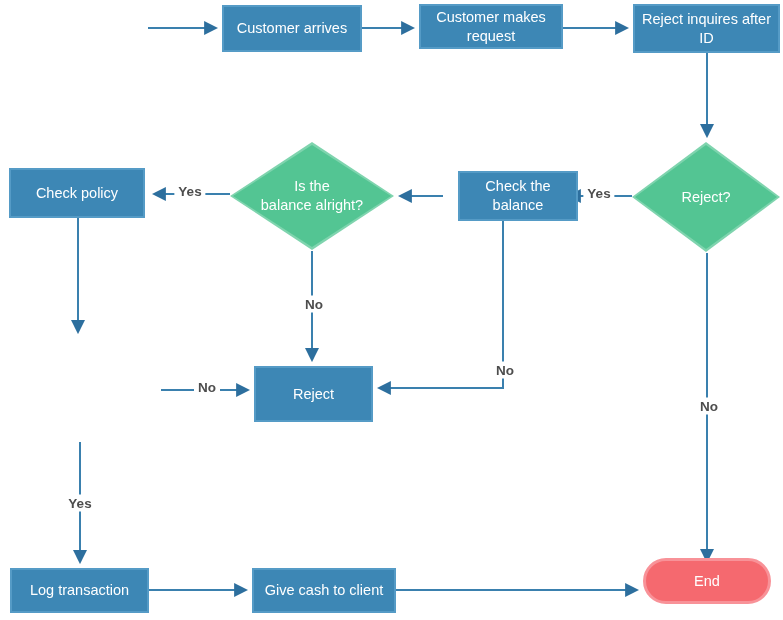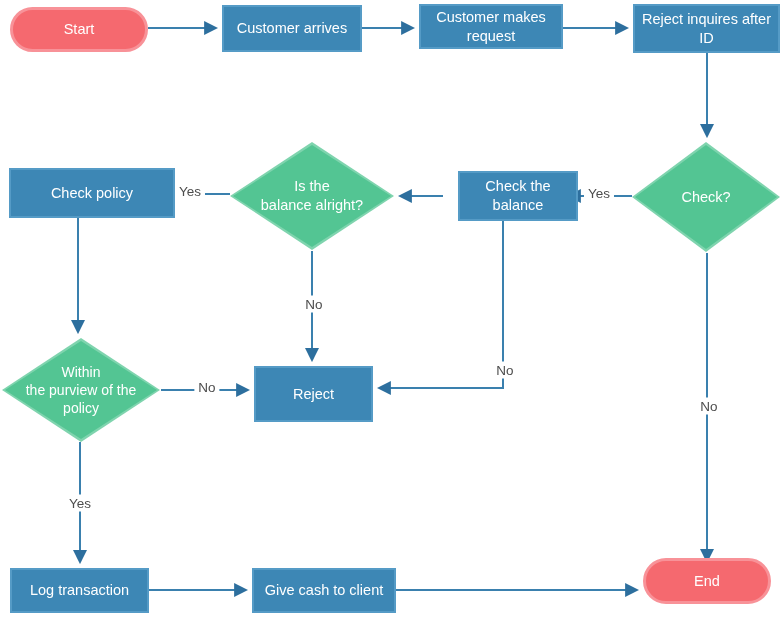--- a/index.html
+++ b/index.html
@@ -34,21 +34,21 @@
     position:absolute;display:block;
     clip-path:polygon(50% 0,100% 50%,50% 100%,0 50%);
   }
   .d-bg{inset:0;background:var(--decision-border,#7fd4ae);}
   .d-fg{inset:3px;background:var(--decision-fill,#53c593);}
 
   .elabel{
     position:absolute;transform:translate(-50%,-50%);
     color:var(--label-text,#4d4d4d);
     background:var(--canvas-bg,#ffffff);
-    font-size:13.5px;font-weight:400;
+    font-size:13.5px;font-weight:700;
     padding:1px 4px;z-index:3;white-space:nowrap;
   }
 </style>
 </head>
 <body>
 
 <div id="canvas">
 
   <svg id="wires">
     <defs>
@@ -66,67 +66,57 @@
     <line class="wire" x1="78" y1="218" x2="78" y2="332" marker-end="url(#arrow)"></line>
     <line class="wire" x1="161" y1="390" x2="248" y2="390" marker-end="url(#arrow)"></line>
     <line class="wire" x1="312" y1="251" x2="312" y2="360" marker-end="url(#arrow)"></line>
     <polyline class="wire" points="503,221 503,388 379,388" marker-end="url(#arrow)"></polyline>
     <line class="wire" x1="80" y1="442" x2="80" y2="562" marker-end="url(#arrow)"></line>
     <line class="wire" x1="707" y1="253" x2="707" y2="561" marker-end="url(#arrow)"></line>
     <line class="wire" x1="149" y1="590" x2="246" y2="590" marker-end="url(#arrow)"></line>
     <line class="wire" x1="388" y1="590" x2="637" y2="590" marker-end="url(#arrow)"></line>
   </svg>
 
-  <div class="node terminator" style="left:10px;top:7px;width:138px;height:45px">
-    <span class="txt">Start</span>
-  </div>
 
   <div class="node process" style="left:222px;top:5px;width:140px;height:47px">
     <span class="txt">Customer arrives</span>
   </div>
 
   <div class="node process" style="left:419px;top:4px;width:144px;height:45px">
     <span class="txt">Customer makes
 request</span>
   </div>
 
   <div class="node process" style="left:633px;top:4px;width:147px;height:49px">
     <span class="txt">Reject inquires after
 ID</span>
   </div>
 
   <div class="node diamond" style="left:632px;top:142px;width:148px;height:110px">
     <span class="d-bg"></span>
     <span class="d-fg"></span>
-    <span class="txt">Check?</span>
+    <span class="txt">Reject?</span>
   </div>
 
   <div class="node process" style="left:458px;top:171px;width:120px;height:50px">
     <span class="txt">Check the
 balance</span>
   </div>
 
   <div class="node diamond" style="left:230px;top:142px;width:164px;height:108px">
     <span class="d-bg"></span>
     <span class="d-fg"></span>
     <span class="txt">Is the
 balance alright?</span>
   </div>
 
-  <div class="node process" style="left:9px;top:168px;width:166px;height:50px">
+  <div class="node process" style="left:9px;top:168px;width:136px;height:50px">
     <span class="txt">Check policy</span>
   </div>
 
-  <div class="node diamond" style="left:2px;top:338px;width:158px;height:104px">
-    <span class="d-bg"></span>
-    <span class="d-fg"></span>
-    <span class="txt" style="font-size:14px">Within
-the purview  of the
-policy</span>
-  </div>
 
   <div class="node process" style="left:254px;top:366px;width:119px;height:56px">
     <span class="txt">Reject</span>
   </div>
 
   <div class="node process" style="left:10px;top:568px;width:139px;height:45px">
     <span class="txt">Log transaction</span>
   </div>
 
   <div class="node process" style="left:252px;top:568px;width:144px;height:45px">

